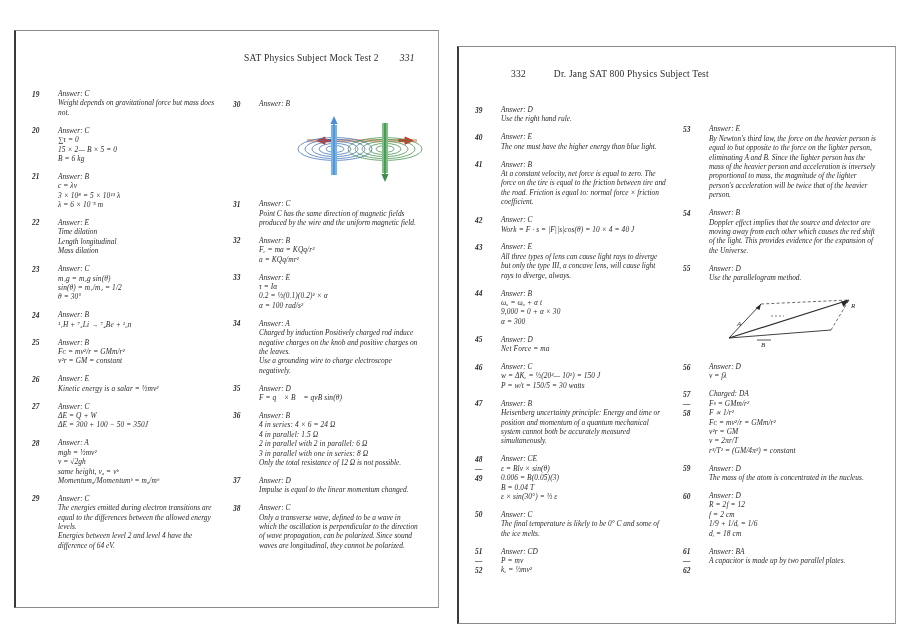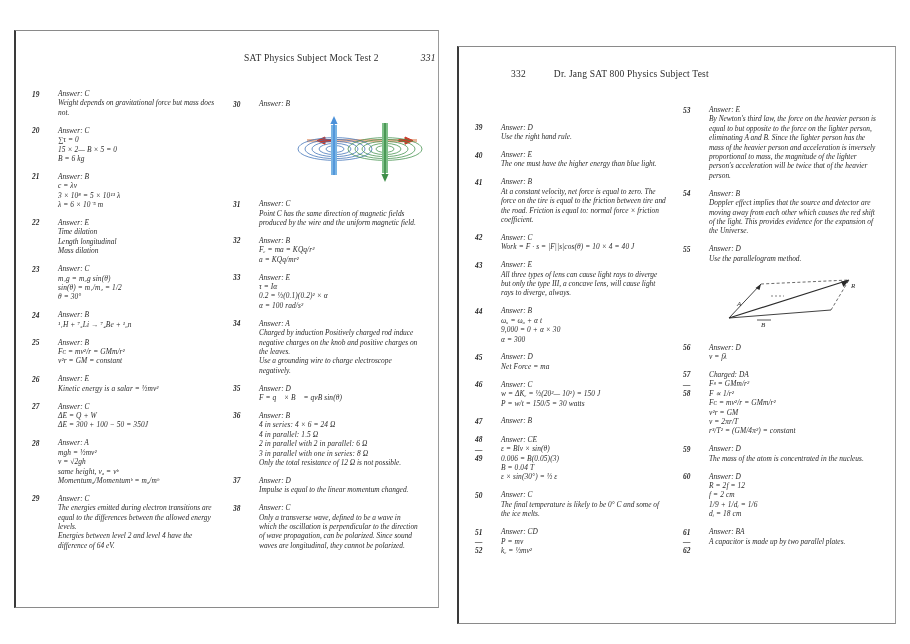--- a/index.html
+++ b/index.html
@@ -12,21 +12,21 @@
   .page.right{position:absolute;left:457px;top:46px;width:439px;height:578px;}
 
   .pg-inner{position:absolute;inset:0;padding:22px 16px 14px 16px;box-sizing:border-box;}
 
   .runhead{font-size:9.5px;letter-spacing:.2px;color:#2b2b2b;height:22px;}
   .runhead.rightpage{padding-left:36px;}
   .runhead .rh-row{display:flex;align-items:baseline;}
   .runhead .rh-title{white-space:nowrap;}
   .runhead .rh-num{white-space:nowrap;}
   .runhead.leftpage .rh-row{justify-content:flex-start;padding-left:212px;}
-  .runhead.leftpage .rh-num{margin-left:42px;font-style:italic;}
+  .runhead.leftpage .rh-num{margin-left:21px;font-style:italic;}
   .runhead.rightpage .rh-num{margin-right:28px;}
 
   .cols{display:flex;margin-top:14px;align-items:flex-end;}
   .col{width:50%;box-sizing:border-box;padding-right:10px;}
   .col.c2{padding-right:2px;padding-left:6px;}
 
   .item{display:flex;margin-bottom:8.5px;align-items:flex-start;}
   .qnum{width:26px;flex:0 0 26px;font-size:7.4px;font-style:italic;font-weight:bold;line-height:9.4px;padding-top:.5px;text-align:left;}
   .body{flex:1;min-width:0;}
   .ln{font-size:7.4px;line-height:9.4px;font-style:italic;white-space:normal;}
@@ -366,20 +366,21 @@
               <div class="ln ans">Answer: C</div>
               <div class="ln math">w = ΔKₑ = ½(20²— 10²) = 150 J</div>
               <div class="ln math">P = w/t = 150/5 = 30 watts</div>
             </div>
           </div>
 
           <div class="item">
             <div class="qnum">47</div>
             <div class="body">
               <div class="ln ans">Answer: B</div>
+              <div class="ln">Heisenberg uncertainty principle: Energy and time or position and momentum of a quantum mechanical system cannot both be accurately measured simultaneously.</div>
             </div>
           </div>
 
           <div class="item">
             <div class="qnum" style="white-space:pre-line">48
 —
 49</div>
             <div class="body">
               <div class="ln ans">Answer: CE</div>
               <div class="ln math">ε = Blv × sin(θ)</div>

